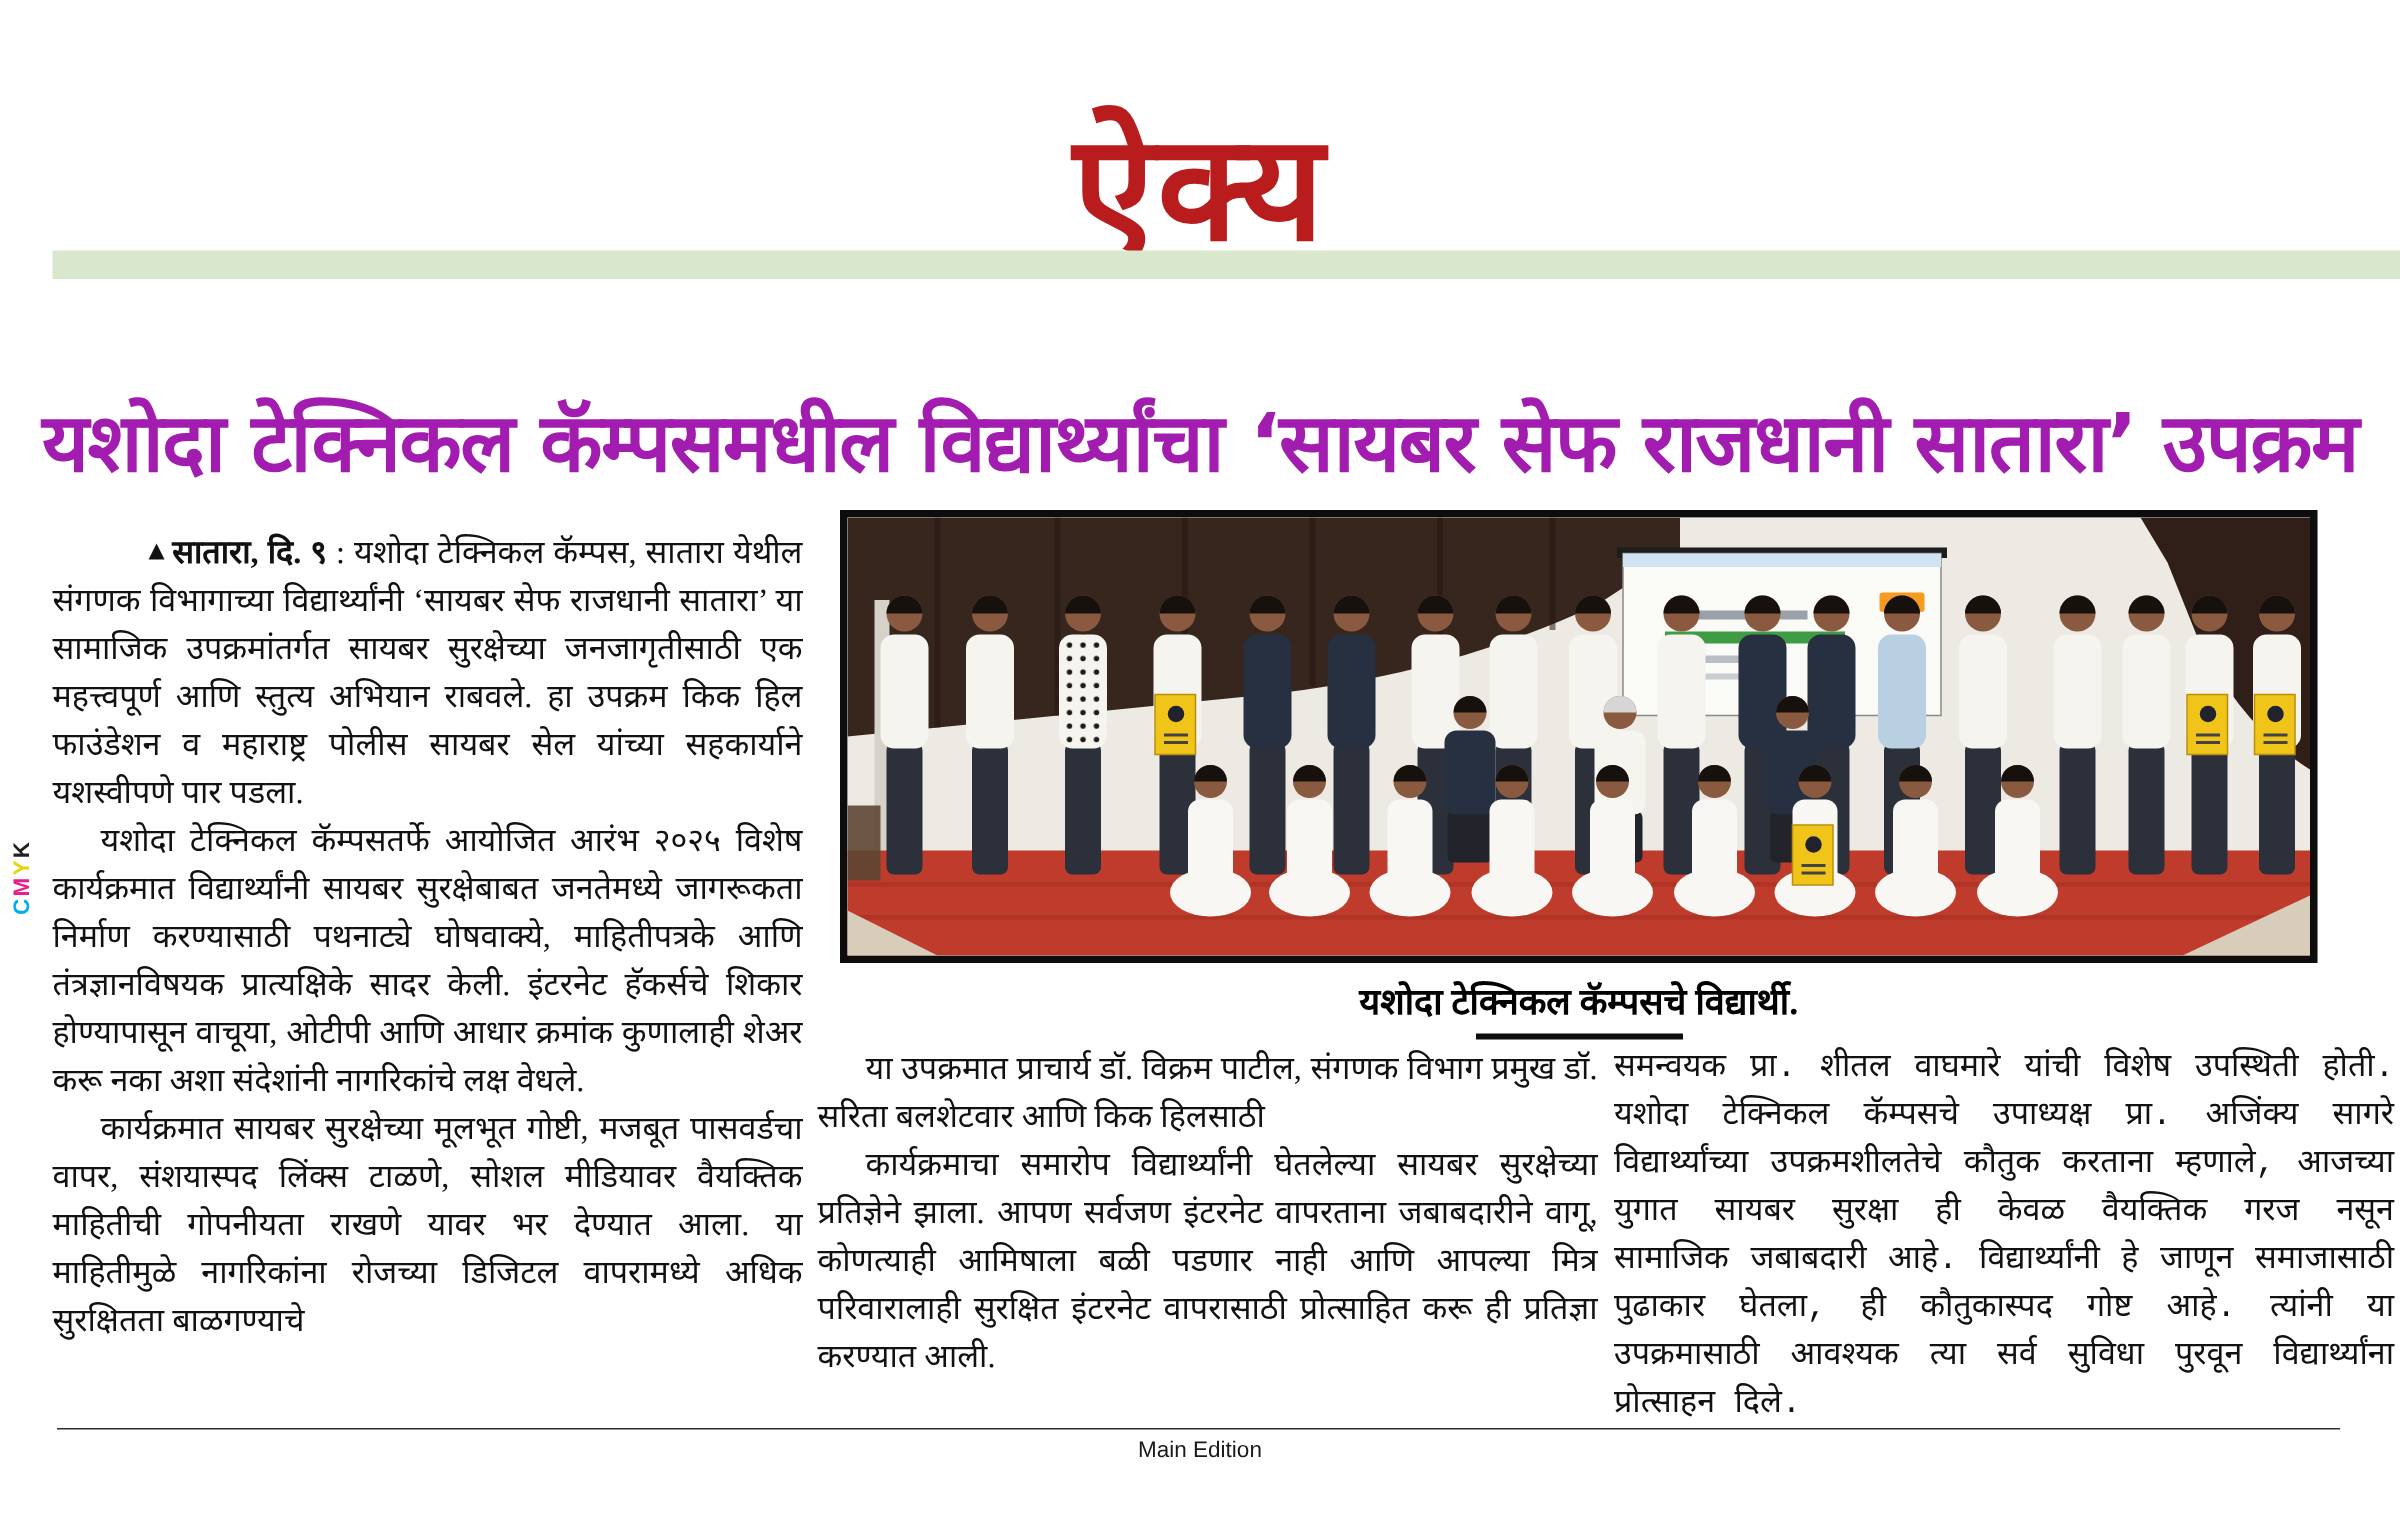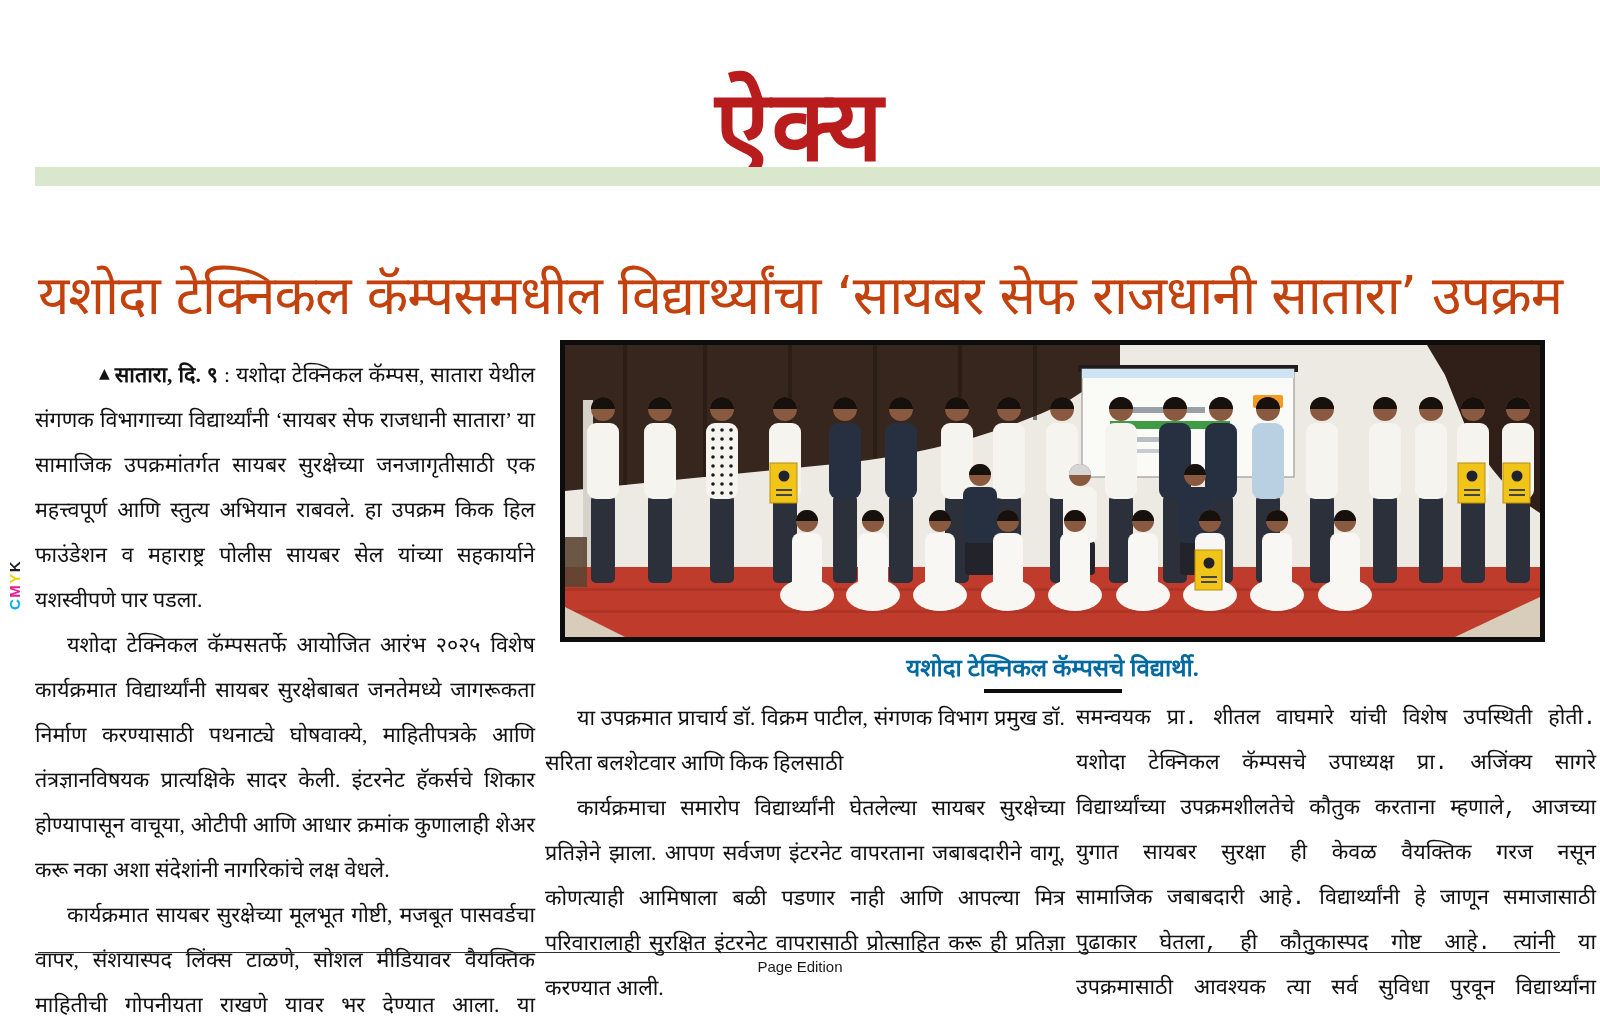--- a/index.html
+++ b/index.html
@@ -3,35 +3,35 @@
 <meta charset="utf-8">
 <style>
   html,body{margin:0;padding:0;background:#ffffff;}
   .page{position:relative;width:1600px;height:1017px;background:#fff;overflow:hidden;
         font-family:"Liberation Serif","DejaVu Serif",serif;color:#111;}
   .masthead{position:absolute;top:4px;left:0;width:100%;text-align:center;
         font-family:"DejaVu Sans","Liberation Sans",sans-serif;font-weight:bold;
         font-size:98px;line-height:1.15;color:#b91c1c;letter-spacing:2px;}
   .band{position:absolute;top:167px;left:35px;right:0;height:19px;background:#d9e8cd;}
   .headline{position:absolute;top:212px;left:18px;right:18px;text-align:center;
-        font-family:"DejaVu Sans","Liberation Sans",sans-serif;font-weight:400;
-        font-size:54px;line-height:1.45;color:#c2410c;white-space:nowrap;letter-spacing:-1px;}
-  .col{position:absolute;font-size:21.5px;line-height:45px;text-align:justify;}
+        font-family:"DejaVu Sans","Liberation Sans",sans-serif;font-weight:700;
+        font-size:54px;line-height:1.45;color:#a21caf;white-space:nowrap;letter-spacing:-1px;}
+  .col{position:absolute;font-size:21.5px;line-height:32px;text-align:justify;}
   #colhost-col1{left:35px;top:351px;width:500px;height:598px;}
   #colhost-col2{left:545px;top:696px;width:520px;height:252px;}
   #colhost-col3{left:1076px;top:696px;width:520px;height:252px;font-family:Liberation Mono, monospace;}
   .para{margin:0;text-indent:32px;}
   .para.noindent{text-indent:0;}
   .para b{font-weight:bold;}
   .marker{display:inline-block;font-size:14px;vertical-align:4px;margin-right:5px;
         font-family:"DejaVu Sans",sans-serif;}
   .photo-fig{position:absolute;left:560px;top:340px;width:985px;margin:0;}
   .photo-frame{border:5px solid #0d0d0d;line-height:0;background:#edeae4;}
   .photo-frame svg{display:block;}
-  .caption{margin-top:8px;text-align:center;font-size:24px;font-weight:bold;color:#0369a1;}
+  .caption{margin-top:8px;text-align:center;font-size:24px;font-weight:bold;color:#000000;}
   .caption-bar{width:138px;height:4px;background:#0d0d0d;margin:6px auto 0;}
   .footer-rule{position:absolute;left:38px;right:40px;top:952px;border-top:1.5px solid #2e2e2e;}
   .footer{position:absolute;left:0;width:100%;top:957px;text-align:center;color:#1a1a1a;
         font-family:"Liberation Sans","DejaVu Sans",sans-serif;font-size:15px;line-height:19.5px;}
   .cmyk{position:absolute;left:6px;top:610px;transform:rotate(-90deg);transform-origin:0 0;
         font-family:"Liberation Sans","DejaVu Sans",sans-serif;font-weight:bold;
         font-size:15px;letter-spacing:1.5px;white-space:nowrap;}
 </style>
 </head>
 <body>
@@ -293,16 +293,16 @@
             </g>
           </g>
       </svg>
     </div>
     <figcaption class="caption">यशोदा टेक्निकल कॅम्पसचे विद्यार्थी.</figcaption>
     <div class="caption-bar"></div>
   </figure>
 
   <div class="footer-rule"></div>
   <div class="footer">
-    <div>Page Edition</div>
+    <div>Main Edition</div>
   </div>
 
 </div>
 
 </body></html>

